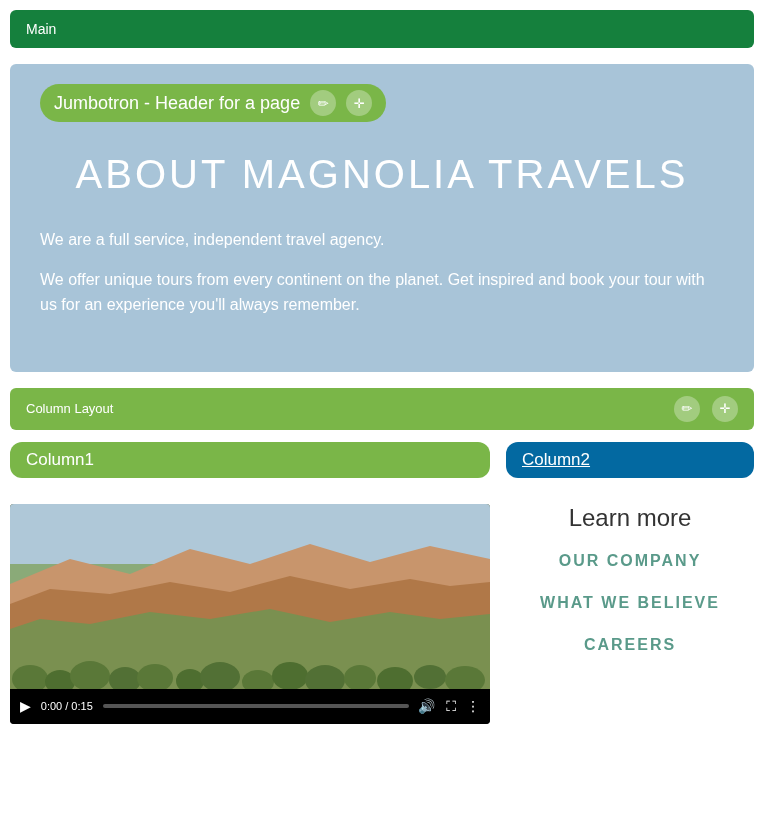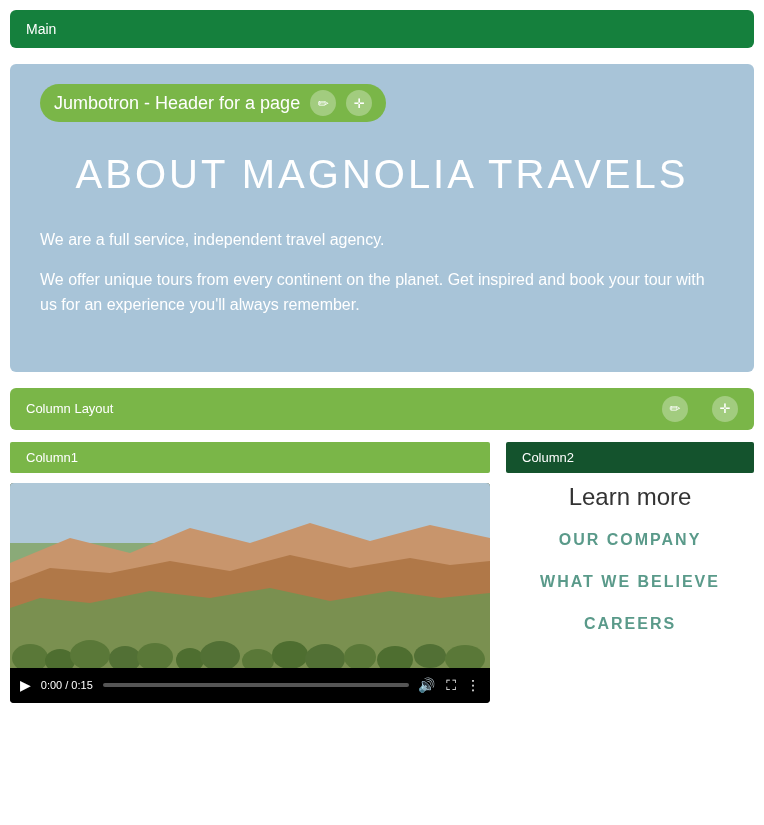--- a/index.html
+++ b/index.html
@@ -92,21 +92,21 @@
       margin-bottom: 14px;
     }
 
     
     .column-layout-bar {
       background: #7ab648;
       border-radius: 6px;
       padding: 8px 16px;
       display: flex;
       align-items: center;
-      gap: 24px;
+      gap: 12px;
       margin-bottom: 12px;
     }
 
     .column-layout-label {
       color: #fff;
       font-size: 13px;
       flex: 1;
     }
 
     .col-icon-btn {
@@ -132,35 +132,36 @@
 
     .col1 {
       flex: 0 0 480px;
     }
 
     .col2 {
       flex: 1;
     }
 
     .col-label-bar {
-      border-radius: 2px;
+      border-radius: 12px;
       padding: 8px 16px;
-      margin-bottom: 10px;
-      color: #fff;
-      font-size: 13px;
+      margin-bottom: 26px;
+      color: #fff;
+      font-size: 17px;
     }
 
     .col1-bar {
       background: #7ab648;
       width: 100%;
     }
 
     .col2-bar {
-      background: #14532d;
+      background: #0369a1;
       width: 100%;
+      text-decoration: underline;
     }
 
     
     .video-container {
       background: #000;
       width: 100%;
       height: 220px;
       border-radius: 4px;
       overflow: hidden;
       position: relative;

